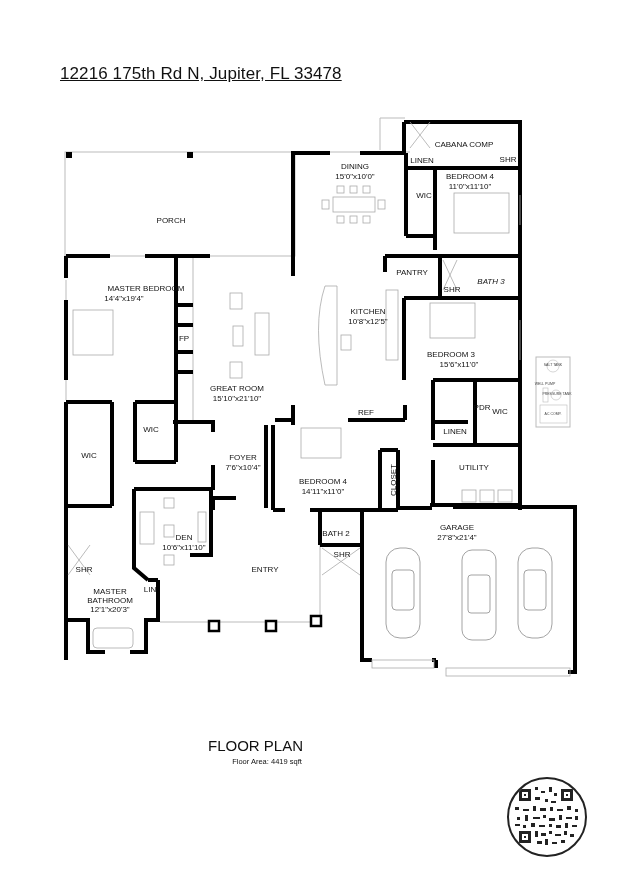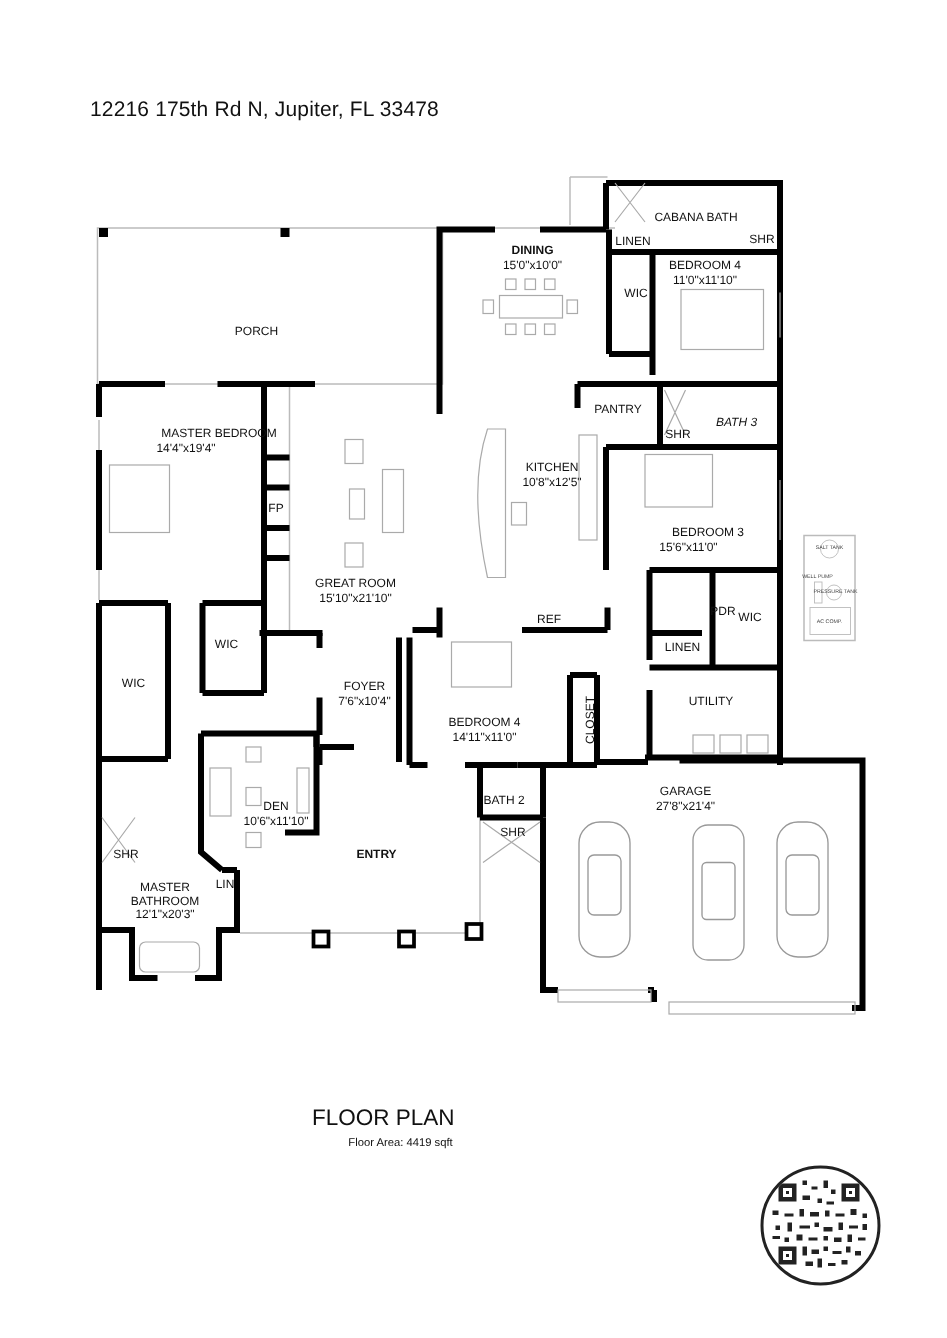--- a/index.html
+++ b/index.html
@@ -1,17 +1,17 @@
 <!DOCTYPE html>
 <html><head>
 <meta charset="utf-8">
 <style>
   html, body { margin:0; padding:0; background:#ffffff; }
   body { width:631px; height:892px; position:relative; overflow:hidden; font-family:"Liberation Sans", sans-serif; color:#111; }
-  .address { position:absolute; left:60px; top:64px; font-size:14px; letter-spacing:0.1px; }
+  .address { position:absolute; left:60px; top:64px; font-size:17px; letter-spacing:0.1px;text-decoration:underline; }
   svg.plan { position:absolute; left:0; top:0; }
   .lbl { position:absolute; font-size:8px; text-align:center; line-height:10px; white-space:nowrap; transform:translateX(-50%); }
   .lbl.v { transform:translateX(-50%) rotate(-90deg); }
   .fp-title { position:absolute; left:0; width:511px; top:737px; text-align:center; font-size:15px; }
   .fp-area { position:absolute; left:0; width:534px; top:757px; text-align:center; font-size:7.5px; }
   .mech { position:absolute; font-size:3.5px; text-align:center; transform:translateX(-50%); color:#444; }
   .qr { position:absolute; left:507px; top:777px; width:76px; height:76px; border-radius:50%; border:2px solid #222; overflow:hidden; background:#fff; }
 </style>
 </head>
 <body>
@@ -190,43 +190,43 @@
   <g fill="none" stroke="#bbb" stroke-width="0.6">
     <circle cx="553" cy="366" r="6"></circle>
     <rect x="543" y="388" width="5" height="14"></rect>
     <circle cx="556" cy="395" r="5"></circle>
     <rect x="540" y="405" width="27" height="18"></rect>
   </g>
 </svg>
 
 <div class="lbl" style="left:171px; top:199px;margin-top:17px;">PORCH</div>
 
-<div class="lbl" style="left:355px; top:162px;font-weight:bold;">DINING</div>
+<div class="lbl" style="left:355px; top:162px;">DINING</div>
 <div class="lbl" style="left:355px; top:172px;">15'0"x10'0"</div>
 
-<div class="lbl" style="left:464px; top:140px;">CABANA BATH</div>
+<div class="lbl" style="left:464px; top:140px;">CABANA COMP</div>
 <div class="lbl" style="left:508px; top:155px;">SHR</div>
 <div class="lbl" style="left:422px; top:156px;">LINEN</div>
 
 <div class="lbl" style="left:470px; top:172px;">BEDROOM 4</div>
 <div class="lbl" style="left:470px; top:182px;">11'0"x11'10"</div>
 <div class="lbl" style="left:424px; top:191px;">WIC</div>
 
 <div class="lbl" style="left:412px; top:268px;">PANTRY</div>
 <div class="lbl" style="left:452px; top:285px;">SHR</div>
 <div class="lbl" style="left:491px; top:277px;font-style:italic;">BATH 3</div>
 
 <div class="lbl" style="left:124px; top:284px;padding-left:44px;">MASTER BEDROOM</div>
 <div class="lbl" style="left:124px; top:294px;">14'4"x19'4"</div>
 <div class="lbl" style="left:184px; top:334px;">FP</div>
 
 <div class="lbl" style="left:368px; top:307px;">KITCHEN</div>
 <div class="lbl" style="left:368px; top:317px;">10'8"x12'5"</div>
 
-<div class="lbl" style="left:472px; top:350px;">BEDROOM 3</div>
+<div class="lbl" style="left:451px; top:350px;">BEDROOM 3</div>
 <div class="lbl" style="left:459px; top:360px;">15'6"x11'0"</div>
 
 <div class="lbl" style="left:237px; top:384px;">GREAT ROOM</div>
 <div class="lbl" style="left:237px; top:394px;">15'10"x21'10"</div>
 
 <div class="lbl" style="left:366px; top:408px;">REF</div>
 <div class="lbl" style="left:482px; top:403px;">PDR</div>
 <div class="lbl" style="left:500px; top:407px;">WIC</div>
 <div class="lbl" style="left:455px; top:427px;">LINEN</div>
 
@@ -246,21 +246,21 @@
 <div class="lbl" style="left:184px; top:543px;">10'6"x11'10"</div>
 
 <div class="lbl" style="left:336px; top:529px;">BATH 2</div>
 <div class="lbl" style="left:342px; top:550px;">SHR</div>
 
 <div class="lbl" style="left:457px; top:523px;">GARAGE</div>
 <div class="lbl" style="left:457px; top:533px;">27'8"x21'4"</div>
 
 <div class="lbl" style="left:84px; top:565px;">SHR</div>
 <div class="lbl" style="left:150px; top:585px;">LIN</div>
-<div class="lbl" style="left:251px; top:565px;font-weight:bold;">ENTRY</div>
+<div class="lbl" style="left:265px; top:565px;">ENTRY</div>
 
 <div class="lbl" style="left:110px; top:587px;">MASTER</div>
 <div class="lbl" style="left:110px; top:596px;">BATHROOM</div>
 <div class="lbl" style="left:110px; top:605px;">12'1"x20'3"</div>
 
 <div class="mech" style="left:553px; top:363px;">SALT TANK</div>
 <div class="mech" style="left:545px; top:382px;">WELL PUMP</div>
 <div class="mech" style="left:557px; top:392px;">PRESSURE TANK</div>
 <div class="mech" style="left:553px; top:412px;">AC COMP.</div>
 

